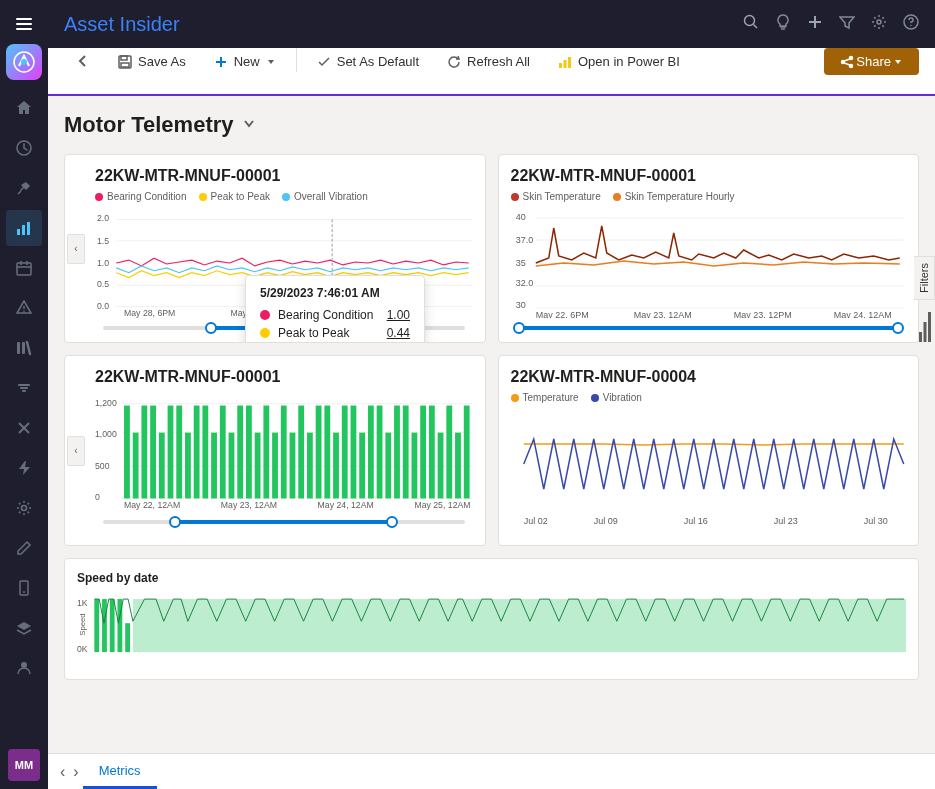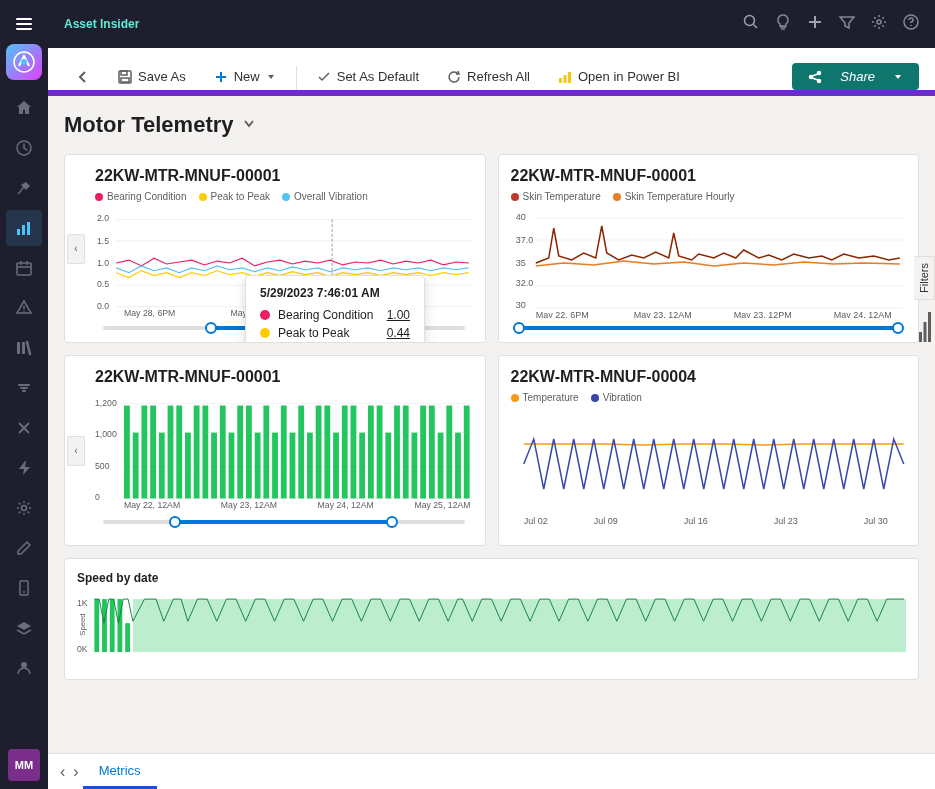--- a/index.html
+++ b/index.html
@@ -58,62 +58,62 @@
     .top-bar {
       background: #1e1e2e;
       height: 48px;
       display: flex;
       align-items: center;
       padding: 0 16px;
       gap: 12px;
       flex-shrink: 0;
     }
     .top-bar-title {
-      color: #5eead4;
-      font-size: 12px;
-      font-weight: 700;
+      color: #3b82f6;
+      font-size: 20px;
+      font-weight: 400;
       flex: 1;
     }
     .top-bar-icons {
       display: flex; align-items: center; gap: 16px;
     }
     .top-bar-icon {
       color: #9ba3af; cursor: pointer; font-size: 16px;
     }
 
     
     .toolbar {
       background: #fff;
       height: 48px;
       display: flex;
-      align-items: flex-end;
+      align-items: flex-start;
       padding: 0 16px;
       gap: 4px;
-      border-bottom: 6px solid #6d28d9;
+      border-bottom: 2px solid #6d28d9;
       flex-shrink: 0;
     }
     .toolbar-btn {
       display: flex; align-items: center; gap: 6px;
       padding: 6px 12px;
       border: none; background: transparent;
       cursor: pointer; font-size: 13px; color: #323130;
       border-radius: 4px; white-space: nowrap;
     }
     .toolbar-btn .icon { font-size: 14px; color: #605e5c; }
     .toolbar-divider { width: 1px; height: 24px; background: #e1dfdd; margin: 0 4px; }
     .toolbar-spacer { flex: 1; }
     .share-btn {
-      background: #0f766e;
+      background: #a16207;
       color: #fff;
       border: none;
       border-radius: 4px;
       padding: 6px 16px;
       cursor: pointer;
       font-size: 13px;
-      display: flex; align-items: center; gap: 18px; font-style: italic;
+      display: flex; align-items: center; gap: 2px;
     }
 
     
     .content-area {
       flex: 1;
       overflow-y: auto;
       padding: 16px;
       background: #f3f2f1;
       position: relative;
     }

